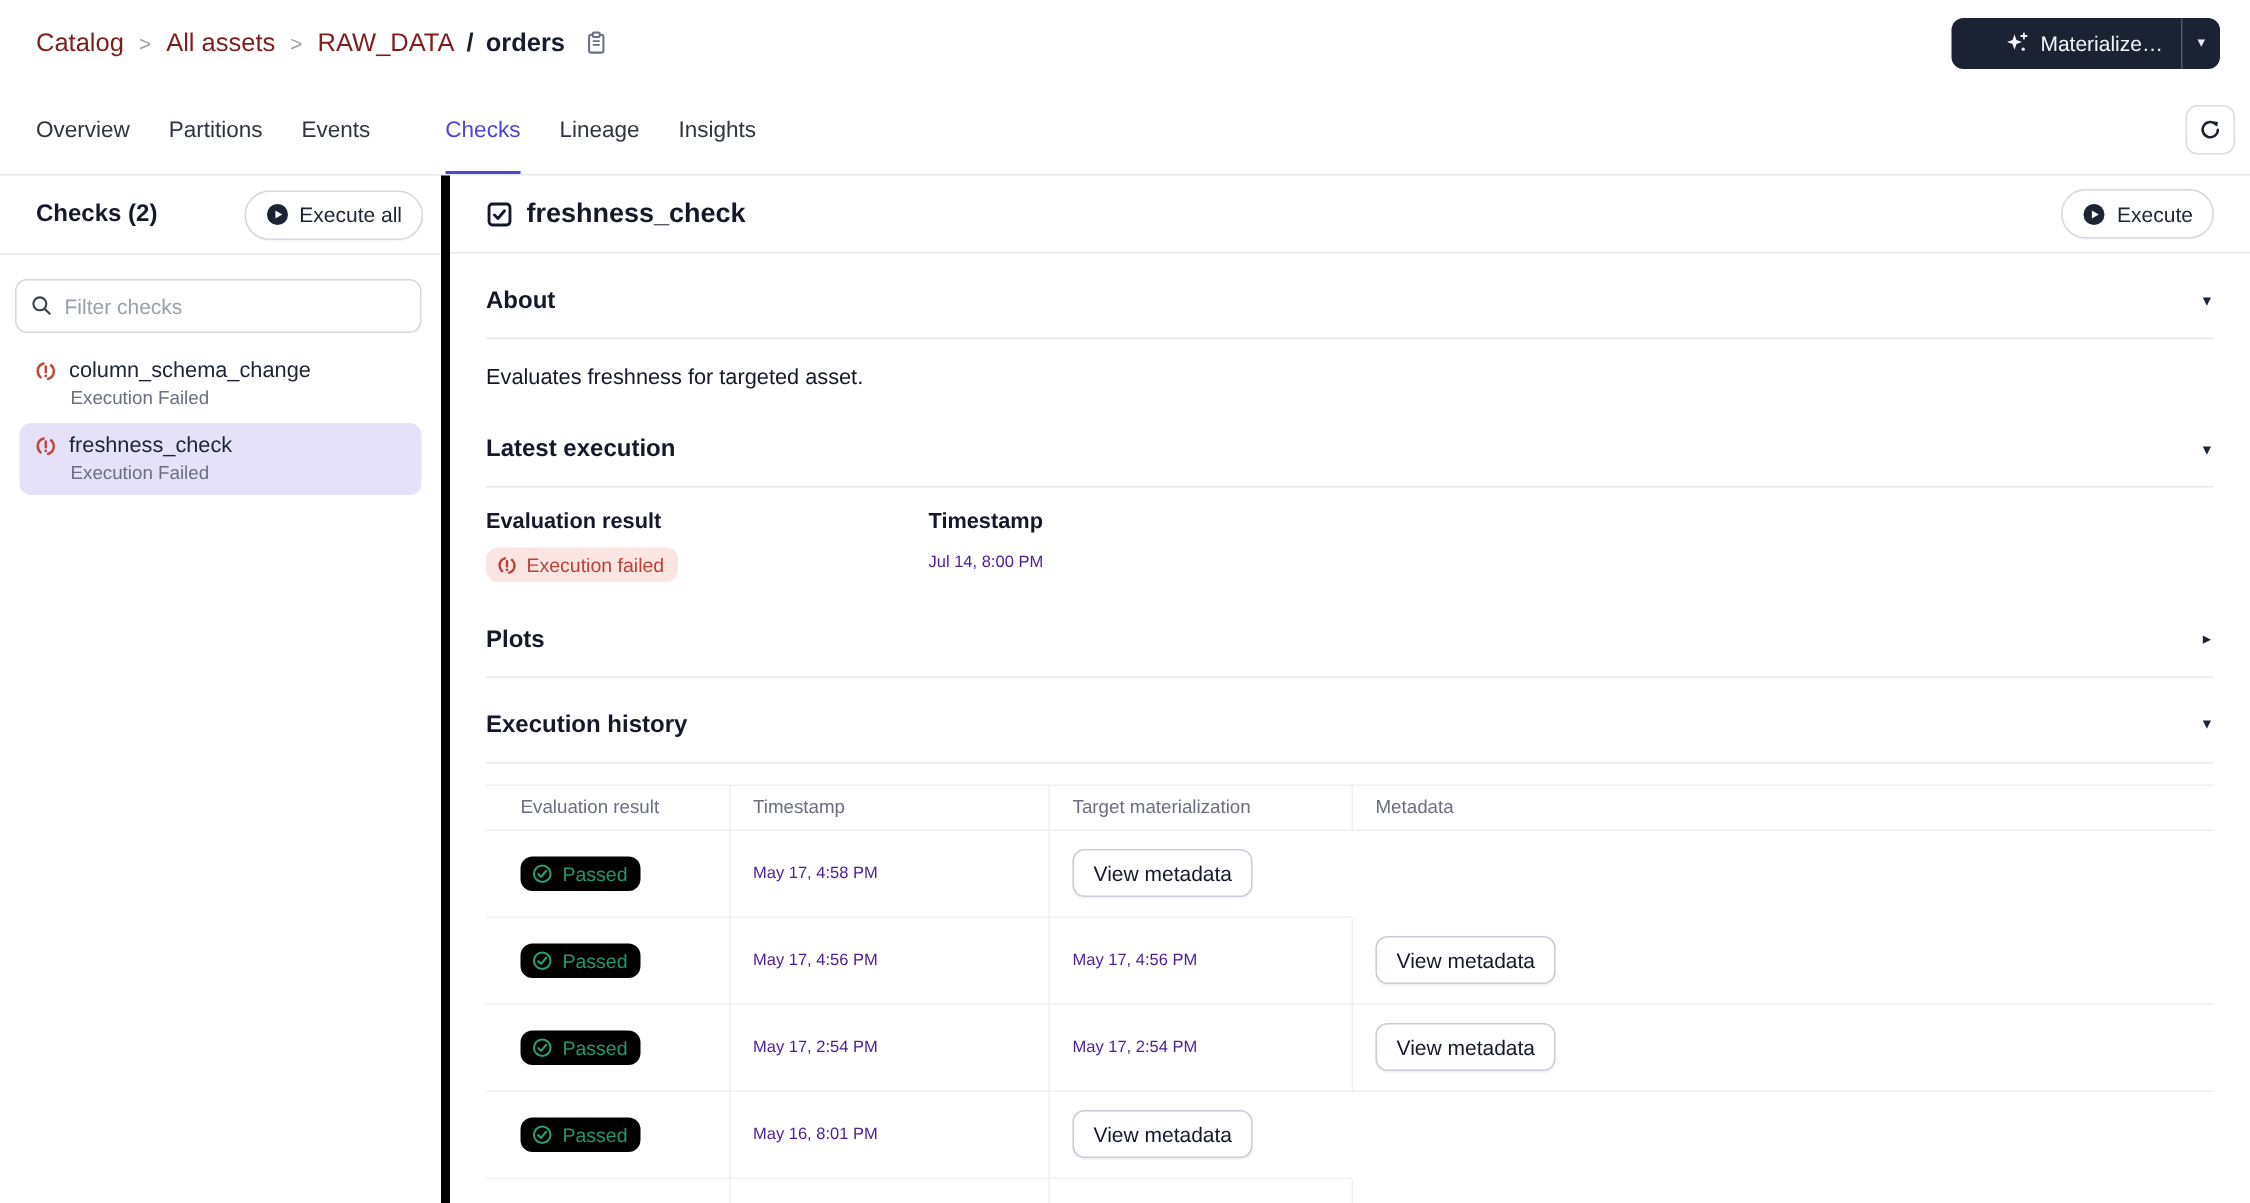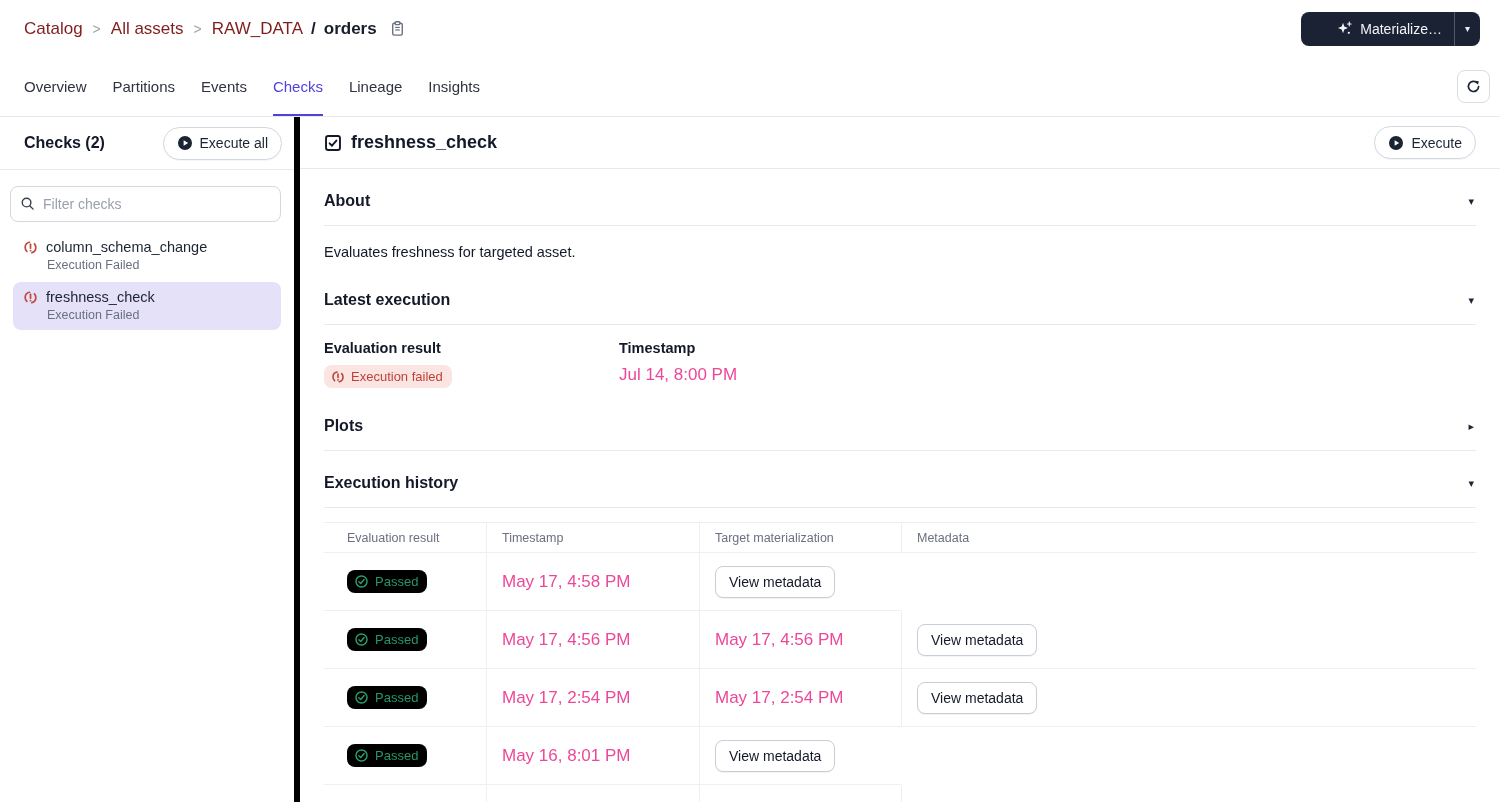--- a/index.html
+++ b/index.html
@@ -17,21 +17,21 @@
   .copy-icon { display:inline-flex; margin-left:2px; cursor:pointer; }
 
   .materialize-btn { display:flex; align-items:stretch; background:#1A2233; border-radius:8px; overflow:hidden; height:34px; cursor:pointer; }
   .materialize-main { display:flex; align-items:center; gap:7px; padding:0 12px; color:#F2F4F8; font-size:14px; font-weight:500;margin-left:24px; }
   .materialize-caret { display:flex; align-items:center; padding:0 10px; border-left:1px solid rgba(255,255,255,.25); color:#E8EAF0; font-size:10px; }
 
   
   .tabbar { height:60px; display:flex; align-items:center; justify-content:space-between; padding:0 10px 0 24px; border-bottom:1px solid #E7E9EF; background:#fff; }
   .tabs { display:flex; height:100%; gap:26px; }
   .tab { display:flex; align-items:center; font-size:15px; font-weight:500; color:#30343F; cursor:pointer; border-bottom:2px solid transparent; padding-top:2px; }
-  .tab.active { color:#4F43DD; border-bottom-color:#4F43DD; }
+  .tab.active { color:#4F43DD; border-bottom-color:#4F43DD;margin-left:24px; }
   .refresh-btn { width:33px; height:33px; border:1px solid #D9DCE3; border-radius:8px; background:#fff; display:flex; align-items:center; justify-content:center; cursor:pointer; }
 
   
   .content { display:flex; height:685px; }
   .sidebar { width:300px; border-right:6px solid #000000; display:flex; flex-direction:column; }
   .mainpane { flex:1; display:flex; flex-direction:column; overflow:hidden; }
 
   
   .sidebar-head { height:53px; display:flex; align-items:center; justify-content:space-between; padding:0 12px 0 24px; border-bottom:1px solid #E7E9EF; }
   .sidebar-title { font-size:16px; font-weight:700; color:#14192A; }
@@ -55,21 +55,21 @@
   .main-scroll { padding:0 24px; overflow:hidden; }
   .section-header { display:flex; align-items:center; justify-content:space-between; padding:23px 2px 15px 0; }
   .section-heading { font-size:16px; font-weight:700; color:#14192A; }
   .caret { font-size:11px; color:#1B2433; cursor:pointer; line-height:1; }
   .divider { border:none; border-top:1px solid #E7E9EF; }
   .about-desc { font-size:14.5px; color:#14192A; padding:18px 0 8px 0; }
 
   .fields-row { display:flex; padding:15px 0 6px 0; }
   .field { min-width:295px; }
   .field-label { font-size:14.5px; font-weight:700; color:#14192A; margin-bottom:9px; }
-  .link { color:#ec4899; font-size:17px; cursor:pointer; }
+  .link { color:#4c1d95; font-size:11px; cursor:pointer; }
 
   .badge { display:inline-flex; align-items:center; gap:6px; border-radius:8px; padding:4px 9px 4px 7px; font-size:13px; }
   .badge-failed { background:#FAE5E3; color:#BF4136; }
   .badge-passed { background:#000000; color:#239868; }
 
   
   .history-table { margin-top:14px; border-top:1px solid #EDEFF3; }
   .t-row { display:grid; grid-template-columns:162px 213px 202px 1fr; }
   .t-cell { border-bottom:1px solid #EDEFF3; display:flex; align-items:center; padding-left:23px; }
   .t-cell + .t-cell { border-left:1px solid #EDEFF3; padding-left:15px; }

